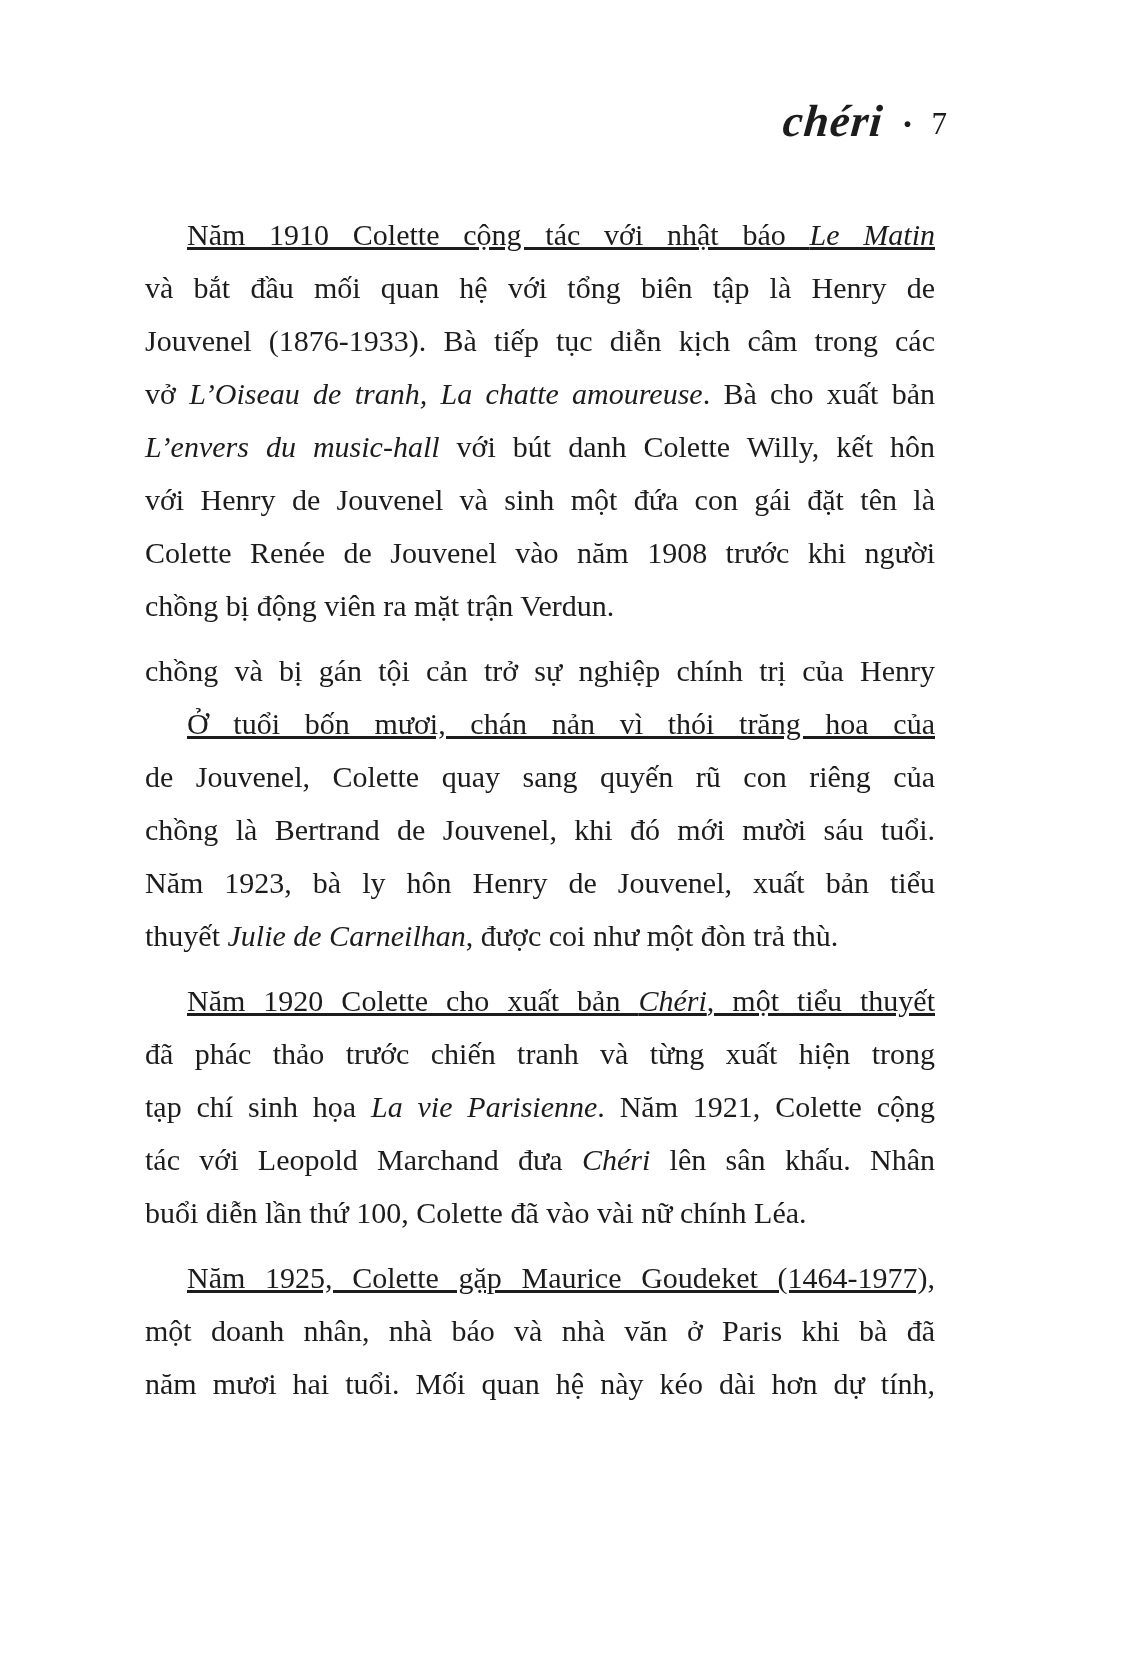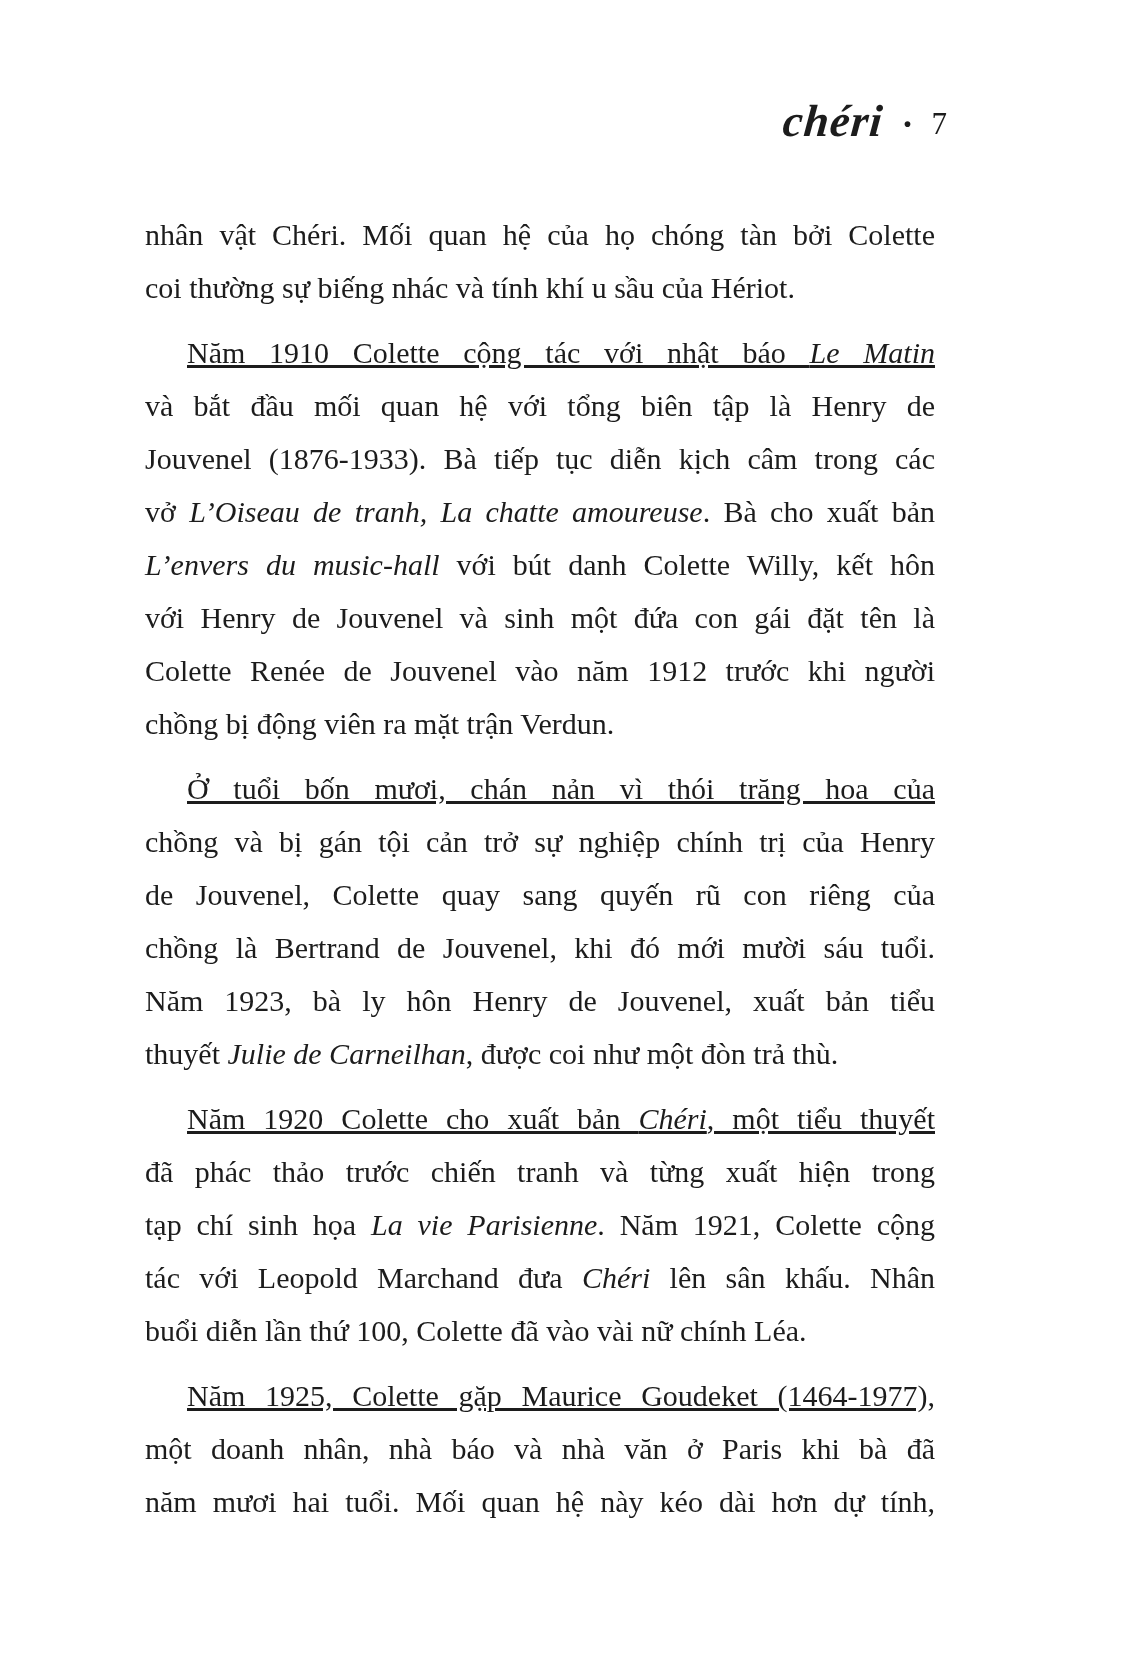--- a/index.html
+++ b/index.html
@@ -80,36 +80,32 @@
 <body>
 
 <div class="page" style="background: rgb(255, 255, 255); color: rgb(28, 28, 28);">
   <div class="running-header">
     <span class="book-title">chéri</span>
     <span class="dot-separator">·</span>
     <span class="page-number">7</span>
   </div>
   <div class="body-text">
       <p class="para">
-        <span class="line j"><span>nhân vật Chéri. Mối quan hệ của họ chóng tàn bởi Colette</span></span>
-        <span class="line"><span>coi thường sự biếng nhác và tính khí u sầu của Hériot.</span></span>
-      </p>
-      <p class="para">
         <span class="line j ind"><span>Năm 1910 Colette cộng tác với nhật báo </span><em>Le Matin</em></span>
         <span class="line j"><span>và bắt đầu mối quan hệ với tổng biên tập là Henry de</span></span>
         <span class="line j"><span>Jouvenel (1876-1933). Bà tiếp tục diễn kịch câm trong các</span></span>
         <span class="line j"><span>vở </span><em>L’Oiseau de tranh, La chatte amoureuse</em><span>. Bà cho xuất bản</span></span>
         <span class="line j"><em>L’envers du music-hall</em><span> với bút danh Colette Willy, kết hôn</span></span>
         <span class="line j"><span>với Henry de Jouvenel và sinh một đứa con gái đặt tên là</span></span>
-        <span class="line j"><span>Colette Renée de Jouvenel vào năm 1912 trước khi người</span></span>
+        <span class="line j"><span>Colette Renée de Jouvenel vào năm 1908 trước khi người</span></span>
         <span class="line"><span>chồng bị động viên ra mặt trận Verdun.</span></span>
       </p>
       <p class="para">
+        <span class="line j"><span>chồng và bị gán tội cản trở sự nghiệp chính trị của Henry</span></span>
         <span class="line j ind"><span>Ở tuổi bốn mươi, chán nản vì thói trăng hoa của</span></span>
-        <span class="line j"><span>chồng và bị gán tội cản trở sự nghiệp chính trị của Henry</span></span>
         <span class="line j"><span>de Jouvenel, Colette quay sang quyến rũ con riêng của</span></span>
         <span class="line j"><span>chồng là Bertrand de Jouvenel, khi đó mới mười sáu tuổi.</span></span>
         <span class="line j"><span>Năm 1923, bà ly hôn Henry de Jouvenel, xuất bản tiểu</span></span>
         <span class="line"><span>thuyết </span><em>Julie de Carneilhan</em><span>, được coi như một đòn trả thù.</span></span>
       </p>
       <p class="para">
         <span class="line j ind"><span>Năm 1920 Colette cho xuất bản </span><em>Chéri</em><span>, một tiểu thuyết</span></span>
         <span class="line j"><span>đã phác thảo trước chiến tranh và từng xuất hiện trong</span></span>
         <span class="line j"><span>tạp chí sinh họa </span><em>La vie Parisienne</em><span>. Năm 1921, Colette cộng</span></span>
         <span class="line j"><span>tác với Leopold Marchand đưa </span><em>Chéri</em><span> lên sân khấu. Nhân</span></span>

